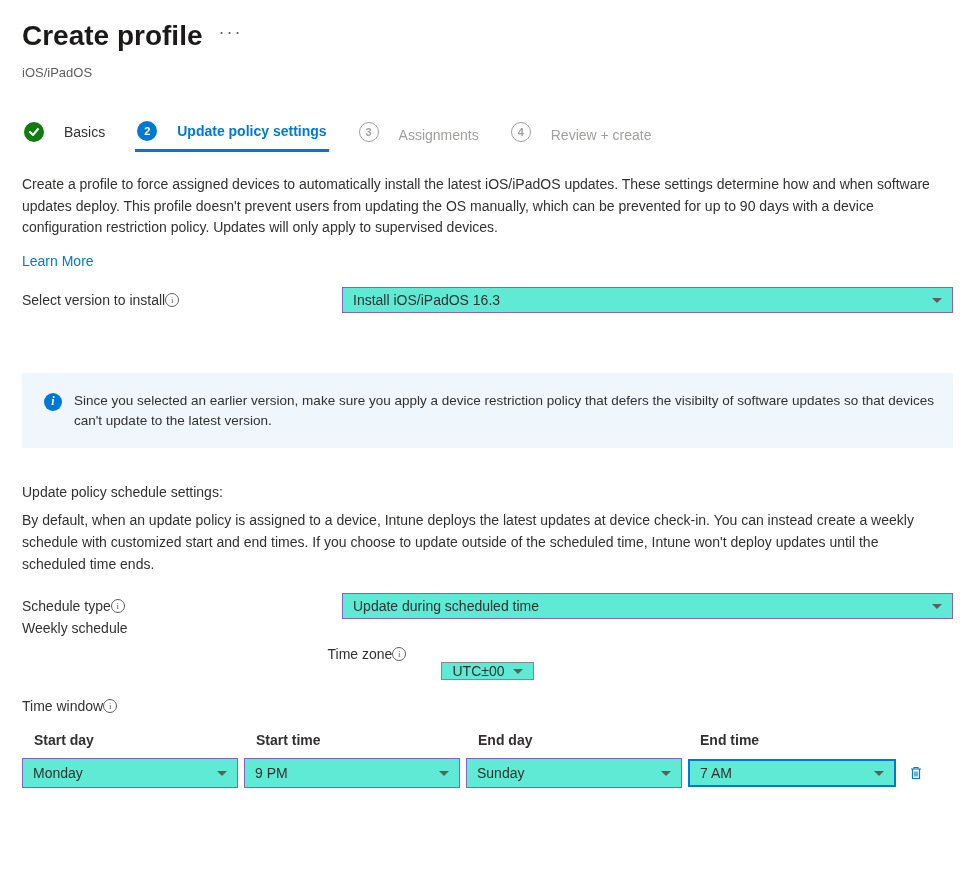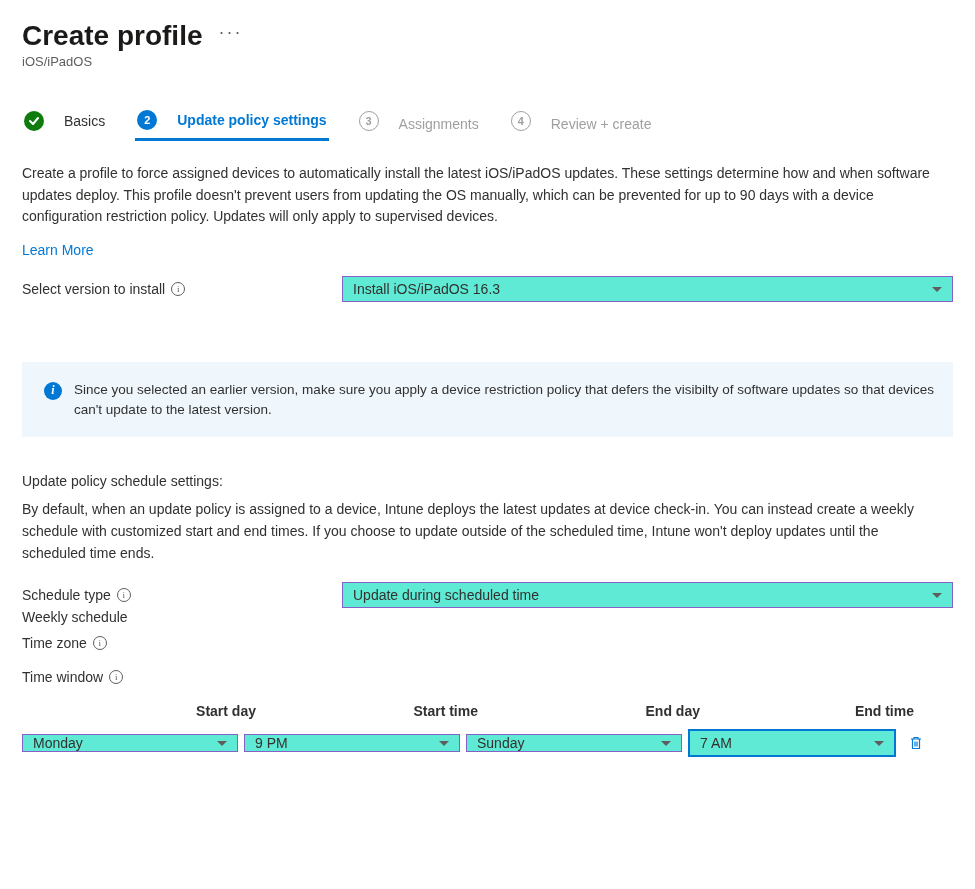--- a/index.html
+++ b/index.html
@@ -20,21 +20,21 @@
     color: #1b1a19;
   }
   .more-dots {
     font-size: 18px;
     color: #605e5c;
     letter-spacing: 2px;
     line-height: 1;
     position: relative;
     top: -4px;
   }
-  .subtitle { color: #605e5c; font-size: 13px; margin-top: 2px; }
+  .subtitle { color: #605e5c; font-size: 13px; margin-top: 13px; }
 
   .wizard {
     display: flex;
     gap: 28px;
     margin-top: 40px;
     border-bottom: 1px solid transparent;
   }
   .wiz-step {
     display: flex;
     align-items: center;
@@ -61,21 +61,20 @@
 
   .form-row {
     display:flex;
     align-items:center;
     margin-top: 18px;
   }
   .form-label {
     width: 320px;
     display:flex;
     align-items:center;
-    gap:6px;
     color:#323130;
   }
   .info-icon {
     width:14px; height:14px; border:1px solid #605e5c; border-radius:50%;
     display:inline-flex; align-items:center; justify-content:center;
     font-size:9px; color:#605e5c; font-family: Georgia, serif;
   }
   .select {
     flex:1;
     height: 26px;
@@ -118,33 +117,33 @@
 
   .section-label { margin-top: 36px; }
   .section-label2 { margin-top: 1px; }
 
   .tw-head {
     display:flex;
     gap: 0;
     margin-top: 18px;
     padding-left: 12px;
   }
-  .tw-head div { font-weight:600;text-align:right; }
+  .tw-head div { font-weight:600; }
   .col-sday { width: 222px; }
   .col-stime { width: 222px; }
   .col-eday { width: 222px; }
   .col-etime { width: 214px; }
 
   .tw-row {
     display:flex;
     gap: 6px;
     margin-top: 10px;
     align-items:center;
   }
-  .tw-row .select { flex: 0 0 216px; height:18px; }
+  .tw-row .select { flex: 0 0 216px; height:30px; }
   .tw-row .select.blue { border:2px solid #0078d4; flex:0 0 208px; height:28px; }
   .delete-btn {
     width:24px; height:24px;
     display:flex; align-items:center; justify-content:center;
     cursor:pointer;
     margin-left:2px;
   }
   .delete-btn svg { width:16px; height:16px; stroke:#0078d4; fill:none; stroke-width:1.2; }
 </style>
 </head>
@@ -215,24 +214,28 @@
     <span class="info-icon">i</span>
   </div>
   <div class="select">
     <span>Update during scheduled time</span>
     <span class="chevron"></span>
   </div>
 </div>
 
 <div class="section-label2">Weekly schedule</div>
 
-<div class="form-row" style="margin-top:10px;">
+<div class="form-row" style="margin-top:10px;flex-direction:column;">
   <div class="form-label">
     <span>Time zone</span>
     <span class="info-icon">i</span>
+  </div>
+  <div class="select gray">
+    <span>UTC±00</span>
+    <span class="chevron"></span>
   </div>
 </div>
 
 <div class="form-row" style="margin-top:18px;">
   <div class="form-label">
     <span>Time window</span>
     <span class="info-icon">i</span>
   </div>
 </div>
 

